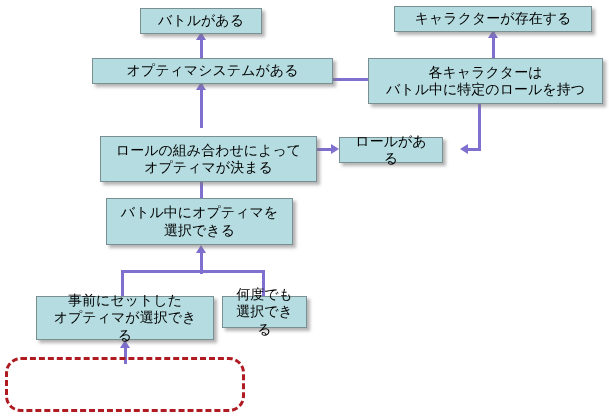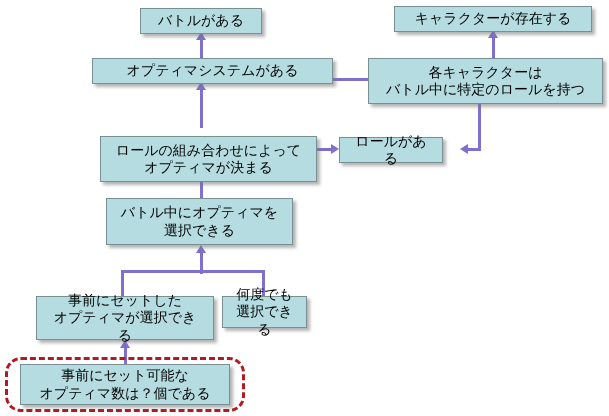--- a/index.html
+++ b/index.html
@@ -152,18 +152,14 @@
   <div class="node" style="left:36px; top:296px; width:178px; height:44px;">
     <span class="node-inner">事前にセットした
 オプティマが選択できる</span>
   </div>
 
   <div class="node" style="left:222px; top:296px; width:85px; height:32px;">
     <span class="node-inner">何度でも
 選択できる</span>
   </div>
 
-  <div class="node" style="left:20px; top:364px; width:210px; height:41px;">
-    <span class="node-inner">事前にセット可能な
-オプティマ数は？個である</span>
-  </div>
 
 </div>
 
 </body></html>

